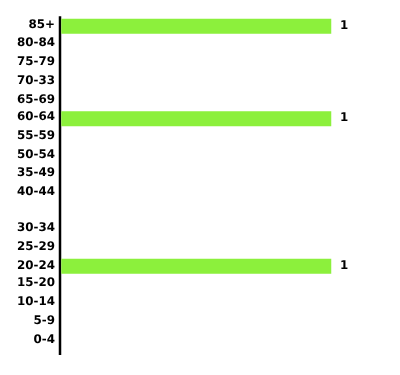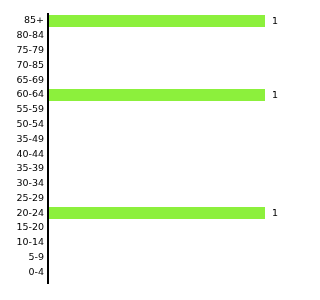--- a/index.html
+++ b/index.html
@@ -19,20 +19,21 @@
     height: 300px;
     background: #ffffff;
   }
   
   #plot-area {
     position: absolute;
     left: 0;
     top: 0;
     width: 300px;
     height: 300px;
+    font-weight: bold;
   }
   #y-axis-line {
     position: absolute;
     left: 47px;
     top: 13px;
     width: 2px;
     height: 271px;
     background: #000000;
   }
   
@@ -97,21 +98,21 @@
             <div class="bar" style="width: 0px; background: rgb(140, 240, 60);"></div>
           </div>
         </div>
         <div class="row" style="top: 43.06px;">
           <div class="row-label">75-79</div>
           <div class="bar-track">
             <div class="bar" style="width: 0px; background: rgb(140, 240, 60);"></div>
           </div>
         </div>
         <div class="row" style="top: 57.84px;">
-          <div class="row-label">70-85</div>
+          <div class="row-label">70-33</div>
           <div class="bar-track">
             <div class="bar" style="width: 0px; background: rgb(140, 240, 60);"></div>
           </div>
         </div>
         <div class="row" style="top: 72.62px;">
           <div class="row-label">65-69</div>
           <div class="bar-track">
             <div class="bar" style="width: 0px; background: rgb(140, 240, 60);"></div>
           </div>
         </div>
@@ -140,21 +141,20 @@
             <div class="bar" style="width: 0px; background: rgb(140, 240, 60);"></div>
           </div>
         </div>
         <div class="row" style="top: 146.52px;">
           <div class="row-label">40-44</div>
           <div class="bar-track">
             <div class="bar" style="width: 0px; background: rgb(140, 240, 60);"></div>
           </div>
         </div>
         <div class="row" style="top: 161.3px;">
-          <div class="row-label">35-39</div>
           <div class="bar-track">
             <div class="bar" style="width: 0px; background: rgb(140, 240, 60);"></div>
           </div>
         </div>
         <div class="row" style="top: 176.08px; padding-left: 12px;">
           <div class="row-label">30-34</div>
           <div class="bar-track">
             <div class="bar" style="width: 0px; background: rgb(140, 240, 60);"></div>
           </div>
         </div>

